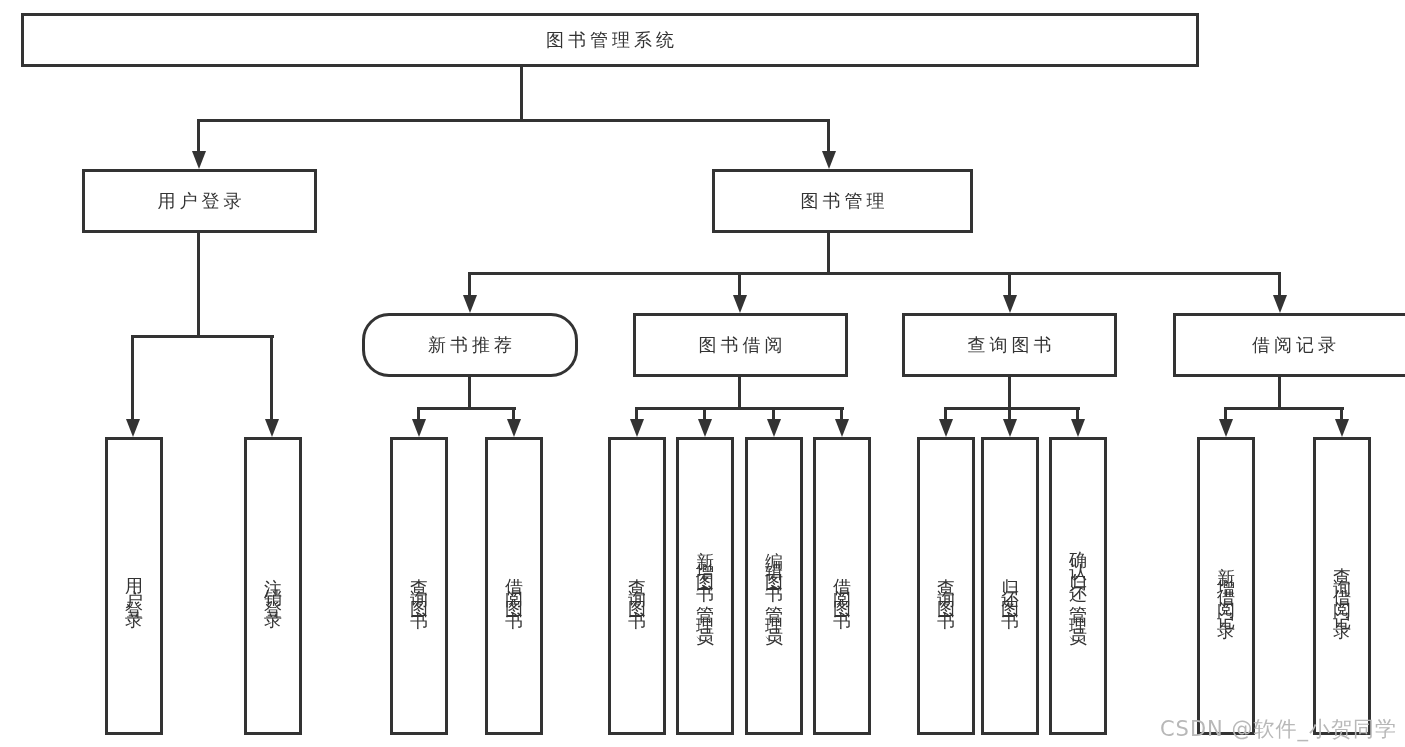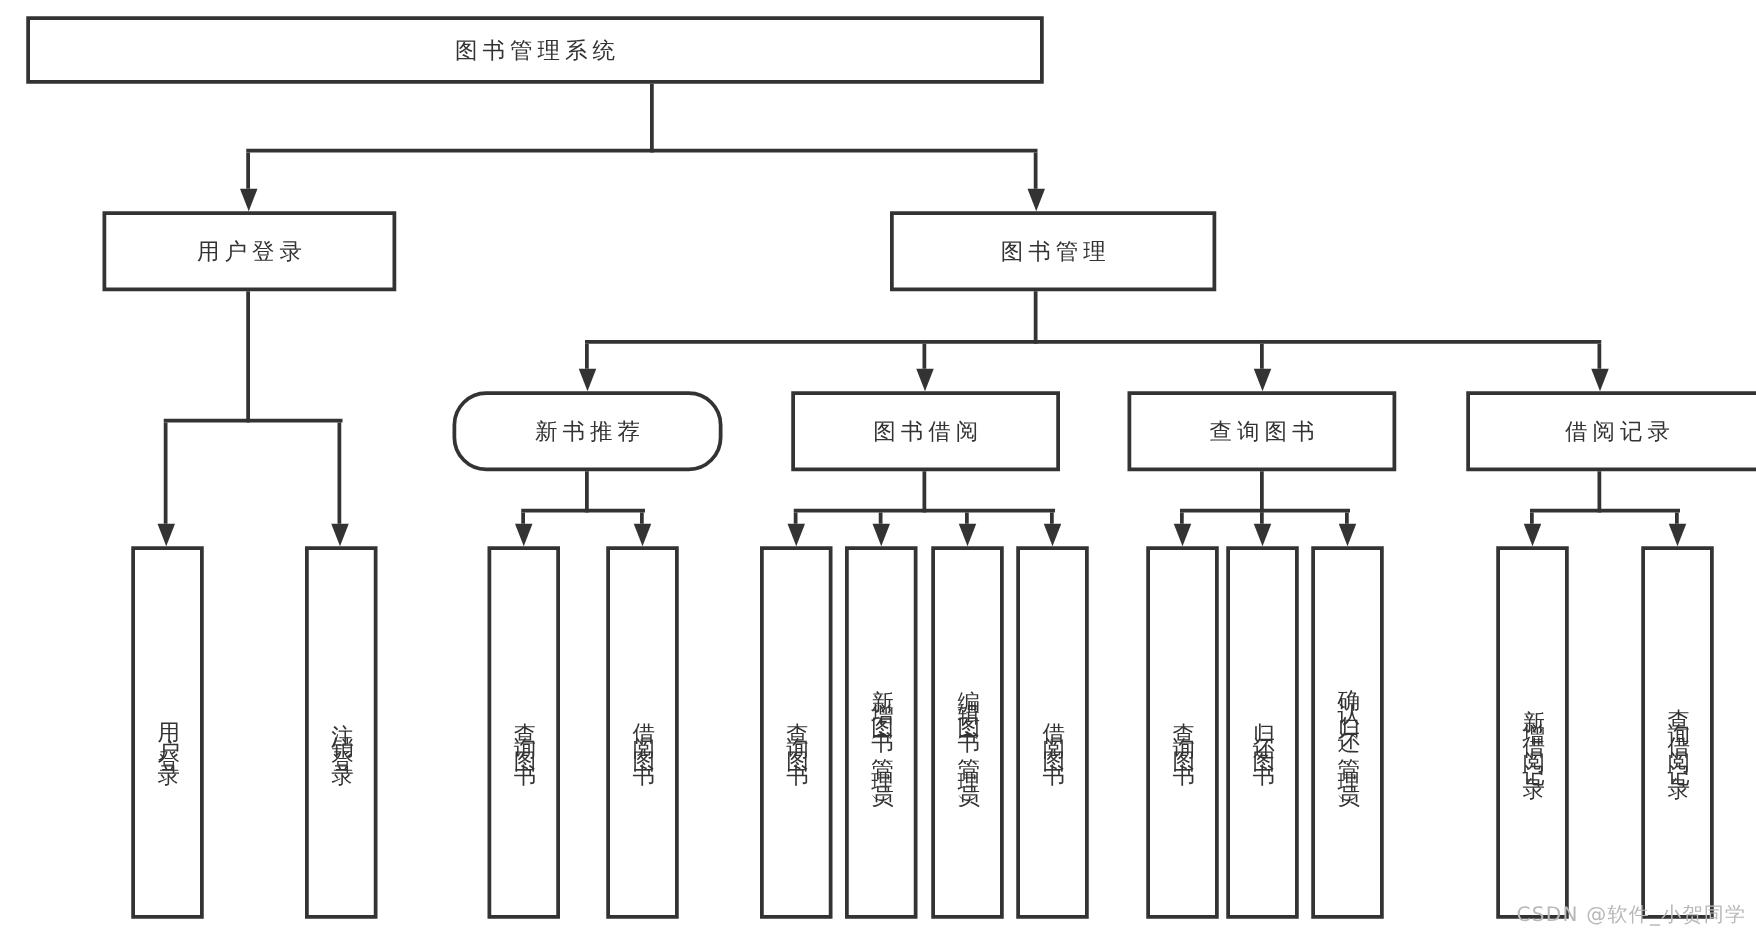--- a/index.html
+++ b/index.html
@@ -43,33 +43,33 @@
     position: absolute;
     width: 0; height: 0;
     border-left: 7px solid transparent;
     border-right: 7px solid transparent;
     border-top: 18px solid var(--line, #333333);
   }
   .watermark {
     position: absolute;
     right: 8px;
     bottom: 4px;
-    font-size: 16px;
+    font-size: 21px;
     letter-spacing: 1px;
     color: var(--watermark_text, #b8b8b8);
     z-index: 5;
     white-space: nowrap;
   }
 </style>
 </head>
 <body>
 
 <div id="stage">
 
-  <div class="node h-node" style="left:21px; top:13px; width:814px; height:54px;">
+  <div class="node h-node" style="left:21px; top:13px; width:1178px; height:54px;">
     <span>图书管理系统</span>
   </div>
 
   <div class="vline" style="left:520px; top:67px; height:55px;"></div>
   <div class="hline" style="left:197px; top:119px; width:633px;"></div>
   <div class="vline" style="left:197px; top:122px; height:29px;"></div>
   <div class="tri" style="left:192px; top:151px;"></div>
   <div class="vline" style="left:827px; top:122px; height:29px;"></div>
   <div class="tri" style="left:822px; top:151px;"></div>
 

